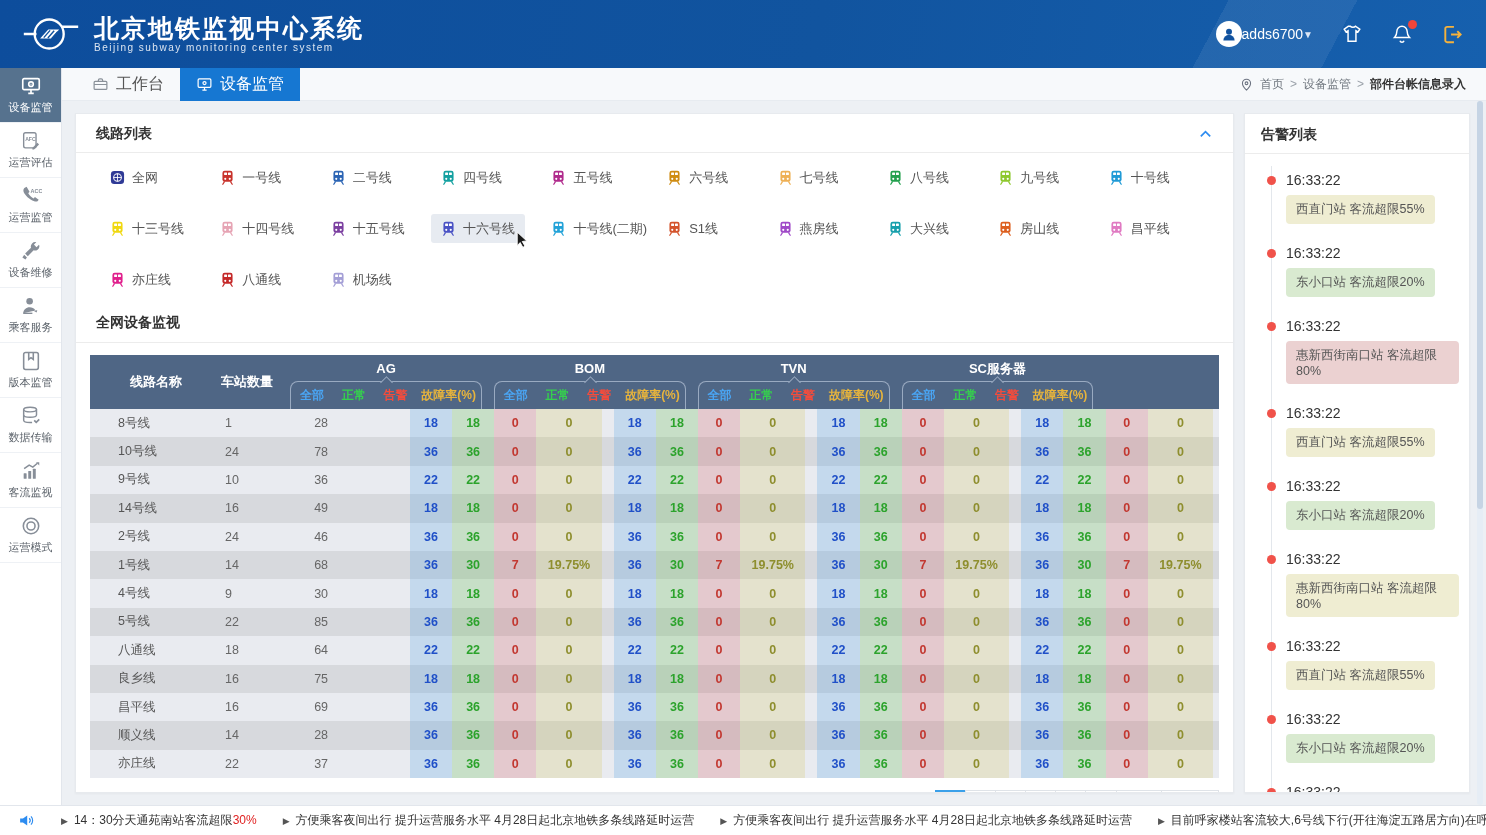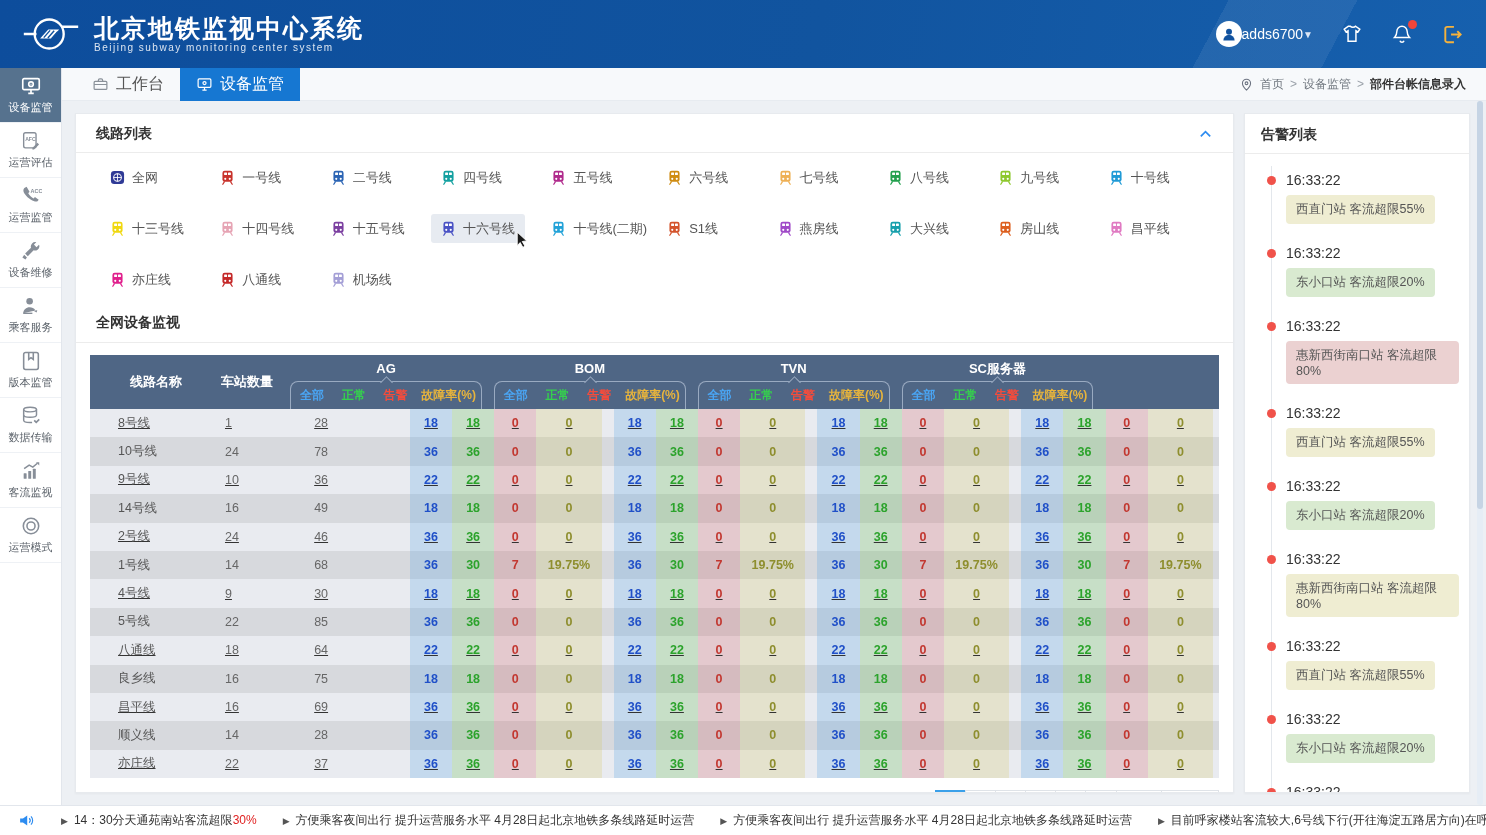--- a/index.html
+++ b/index.html
@@ -64,21 +64,21 @@
   .th-base.col-line { padding-left:40px; }
   .th-base.col-st, .th-base.col-dev { padding-left:26px; }
   .group-col { display:flex; flex-direction:column; padding:3px 6px 0; }
   .group-label { text-align:center; font-weight:bold; font-size:13px; height:23px; line-height:21px; }
   .bracket { position:relative; flex:1; border:1px solid rgba(215,226,242,.55); border-bottom:none; border-radius:8px 8px 0 0; display:flex; align-items:center;justify-content:space-between; }
   .bracket::before { content:""; position:absolute; top:-4.5px; left:50%; margin-left:-4px; width:8px; height:8px; background:#4f6685; border-left:1px solid rgba(215,226,242,.55); border-top:1px solid rgba(215,226,242,.55); transform:rotate(45deg); }
   .sub { text-align:center; font-weight:bold; font-size:12px; }
   .sub-all { width:22%; color:#4aa6f5; } .sub-norm { width:22%; color:#35d04d; } .sub-alarm { width:22%; color:#f24c3d; } .sub-fault { width:34%; color:#e7b43c; }
 
   .tr { display:flex; height:28.4px; font-size:12.5px; }
-  .tr.odd { background:#e9ebf0;text-decoration:underline; } .tr.even { background:#d7d9dd; }
+  .tr.odd { background:#e9ebf0; } .tr.even { background:#d7d9dd; }
   .td { display:flex; align-items:center; }
   .td.col-line { padding-left:28px; color:#555; }
   .td.col-st, .td.col-dev { padding-left:30px; color:#666; }
   .group-cells { display:flex; padding:0 6px; }
   .gc { display:flex; align-items:center; justify-content:center; font-weight:bold; }
   .gc-all { width:22%; color:#2050c8; background:rgba(80,160,230,.24); }
   .gc-norm { width:22%; color:#2ca32c; background:rgba(90,185,70,.24); }
   .gc-alarm { width:22%; color:#c23730; background:rgba(210,80,85,.22); }
   .gc-fault { width:34%; color:#8e8e2e; background:rgba(210,195,80,.22); }
 

